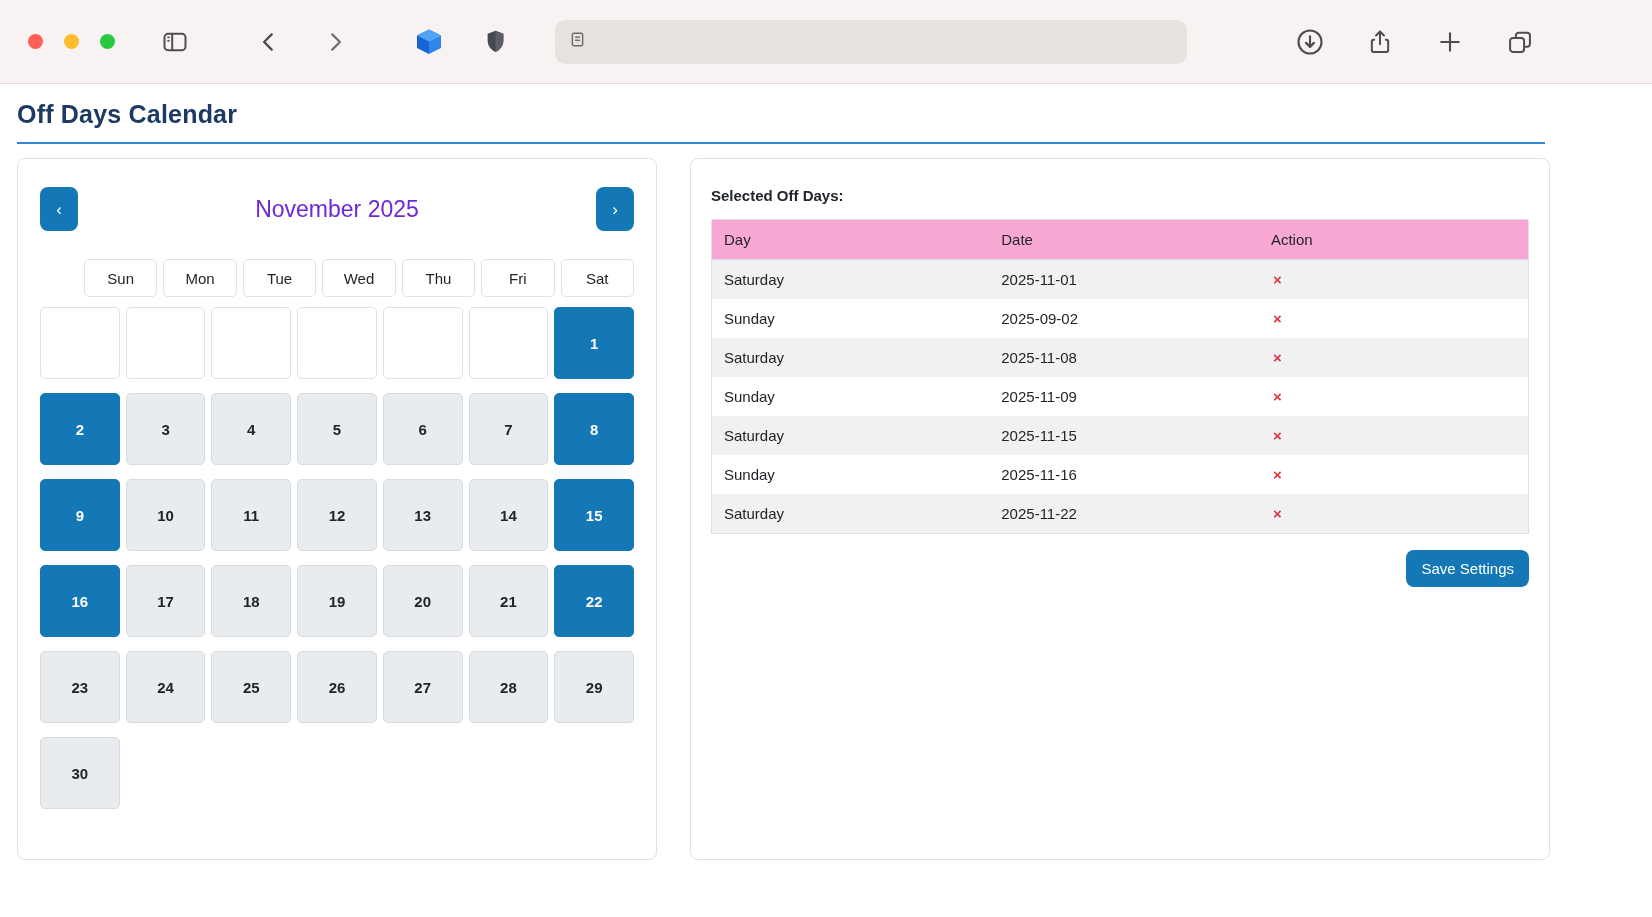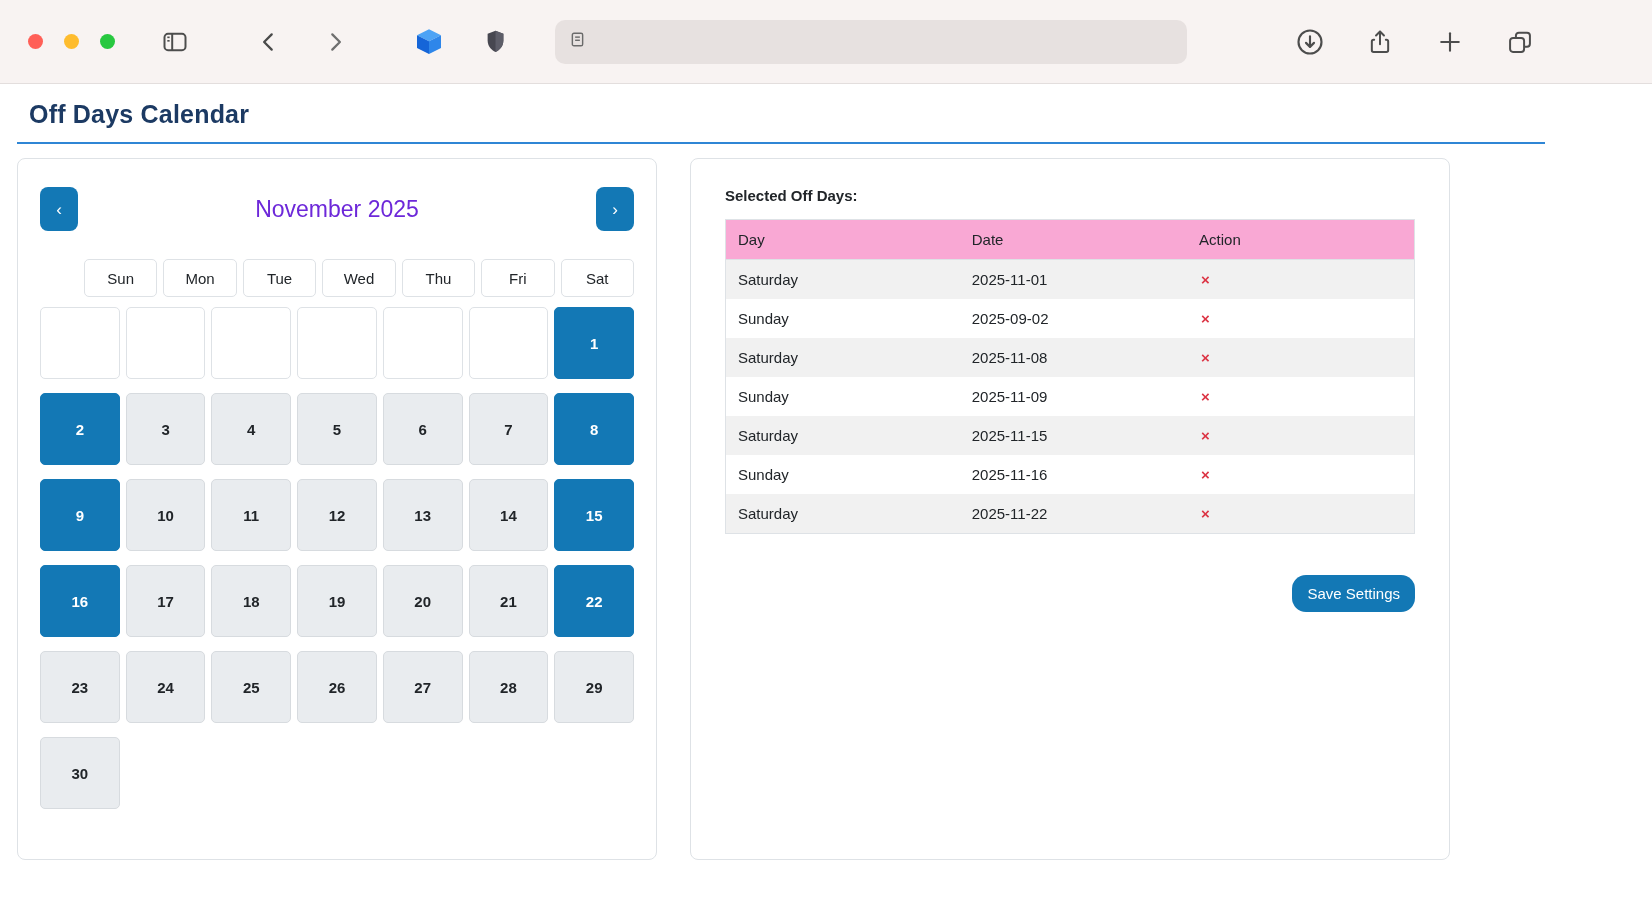--- a/index.html
+++ b/index.html
@@ -40,26 +40,26 @@
   .url-bar{
     width:632px;height:44px;background:var(--urlbar-bg);border-radius:10px;
     margin-left:42px;display:flex;align-items:center;padding:0 13px;cursor:text;
   }
   .right-icons{margin-left:auto;margin-right:86px;display:flex;gap:34px;align-items:center;}
   
   .title-wrap{
     width:1528px;margin:16px 0 0 17px;
     border-bottom:2px solid var(--underline);padding-bottom:13px;
   }
-  .page-title{font-size:25px;font-weight:600;color:var(--title);letter-spacing:.2px;margin-left:12px;}
+  .page-title{font-size:25px;font-weight:600;color:var(--title);letter-spacing:.2px;}
   
   .content{display:flex;gap:33px;margin:14px 17px 0;align-items:flex-start;}
   .card{border:1px solid var(--card-border);border-radius:8px;background:#fff;}
   .calendar-card{width:640px;height:702px;padding:28px 22px;}
-  .offdays-card{width:760px;height:702px;padding:28px 34px;}
+  .offdays-card{width:860px;height:702px;padding:28px 20px;}
   
   .cal-head{display:flex;align-items:center;justify-content:space-between;margin-bottom:28px;}
   .nav-btn{
     width:38px;height:44px;background:var(--accent);color:#fff;border:none;
     border-radius:8px;font-size:17px;cursor:pointer;line-height:1;
   }
   .month{font-size:23px;color:#6d28d9;font-weight:500;}
   .weekday-row{display:grid;grid-template-columns:repeat(7,1fr);gap:6px;margin-bottom:10px;padding-left:44px;}
   .weekday-cell{
     height:38px;border:1px solid var(--card-border);border-radius:5px;background:#fff;
@@ -77,22 +77,22 @@
   .off-heading{font-size:15px;font-weight:700;color:#212529;margin-bottom:15px;}
   table{width:100%;border-collapse:collapse;border:1px solid var(--card-border);}
   th,td{text-align:left;padding:11px 12px;font-size:15px;color:#212529;font-weight:400;}
   thead tr{background:#f9a8d4;border-bottom:1px solid var(--card-border);}
   th:nth-child(1),td:nth-child(1){width:34%;}
   th:nth-child(2),td:nth-child(2){width:33%;}
   tbody tr:nth-child(odd){background:var(--stripe);}
   .remove-x{color:var(--danger);font-size:15px;font-weight:700;cursor:pointer;padding:0 2px;}
   .save-row{display:flex;justify-content:flex-end;margin-top:16px;}
   .save-btn{
-    background:var(--accent);color:#fff;border:none;border-radius:14px;
-    padding:10px 15px;font-size:15px;cursor:pointer;margin-top:25px;
+    background:var(--accent);color:#fff;border:none;border-radius:8px;
+    padding:10px 15px;font-size:15px;cursor:pointer;
   }
 </style>
 </head>
 <body>
 
 <div class="chrome">
   <div class="traffic">
     <span class="light red"></span>
     <span class="light yellow"></span>
     <span class="light green"></span>

